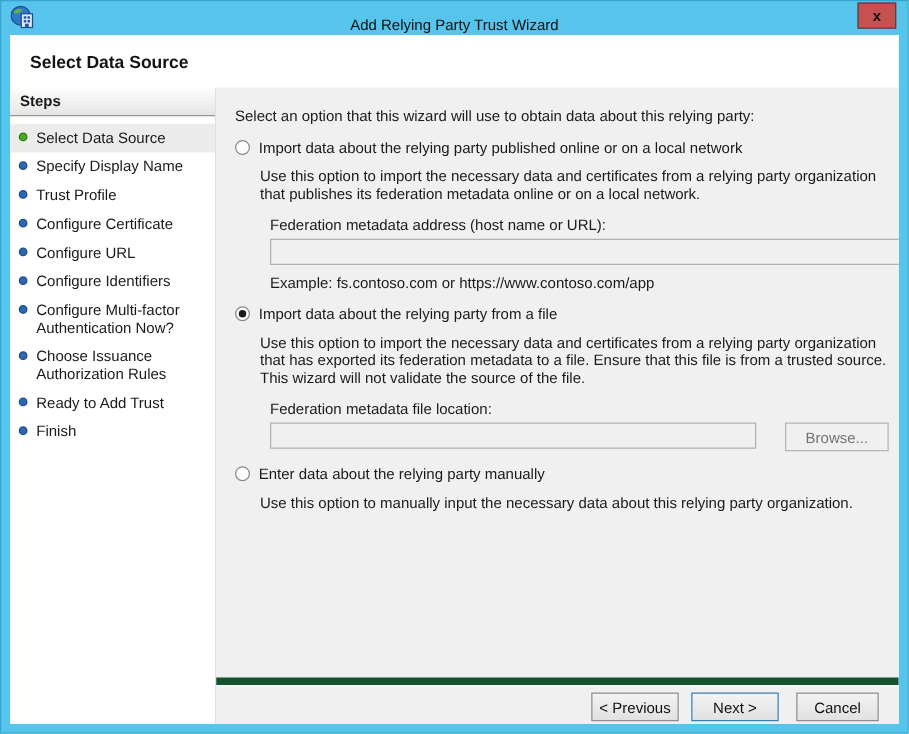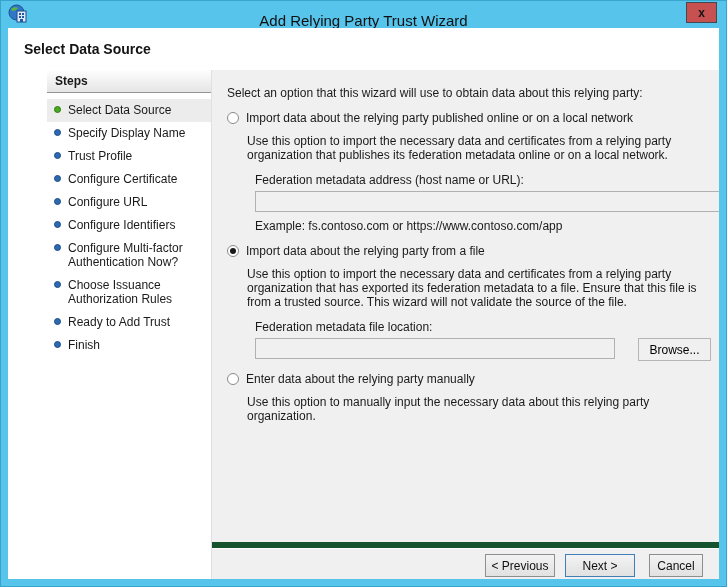--- a/index.html
+++ b/index.html
@@ -7,41 +7,41 @@
   .window{
     position:relative; width:727px; height:587px;
     background:#57c4ec; border:1px solid #38a4cd;
     font-size:12px; color:#1a1a1a;
   }
   
   .titlebar{ position:absolute; top:0; left:0; right:0; height:27px; }
   .titlebar .title{
     position:absolute; left:0; right:0; top:0; height:38px;
     display:flex; align-items:center; justify-content:center;
-    font-size:15px; color:#111;
+    font-size:12px; color:#111;
   }
   .app-icon{ position:absolute; left:7px; top:3px; width:20px; height:20px; }
   .close-btn{
     position:absolute; top:1px; right:9px; width:31px; height:21px;
     background:#c75050; border:1px solid #45494d;
     display:flex; align-items:center; justify-content:center;
     font-weight:bold; font-size:12px; color:#141414; cursor:pointer;
     text-transform:lowercase;
   }
   
   .inner{
     position:absolute; left:7px; right:7px; top:27px; bottom:7px;
     background:#ffffff; display:flex; flex-direction:column; overflow:hidden;
   }
   .page-header{
     height:42px; flex:none; background:#fff;
     display:flex; align-items:center; padding-left:16px;
     font-weight:bold; font-size:14px; color:#141414;
   }
-  .body{ flex:1; display:flex; min-height:0;padding-left:39px; }
+  .body{ flex:1; display:flex; min-height:0; }
   
   .sidebar{ width:165px; flex:none; background:#fff; border-right:1px solid #e0e0e0; }
   .steps-header{
     height:23px; display:flex; align-items:center; padding-left:8px;
     font-weight:bold; background:linear-gradient(#fefefe,#e5e5e5);
     border-bottom:1px solid #969696;
   }
   .steps-list{ padding-top:6px; }
   .step{ display:flex; align-items:flex-start; padding:4px 6px 5px 7px; line-height:14px; }
   .step.current{ background:#ececec; }
@@ -67,39 +67,39 @@
   .field-group{ margin-left:28px; margin-bottom:11px; }
   .field-label{ margin-bottom:4px; }
   .text-input{
     height:21px; border:1px solid #afb1b5; background:#f0f0f0;
     font-family:"Liberation Sans", sans-serif; font-size:12px; padding:0 4px; color:#1a1a1a;
   }
   .input-wide{ width:513px; }
   .input-file{ width:398px; }
   .file-row{ display:flex; align-items:flex-start; }
   .browse-btn{
-    width:73px; height:23px; margin-left:23px; flex:none;
-    border:1px solid #b5b5b5; background:#f0f0f0; color:#000000;
+    width:83px; height:23px; margin-left:23px; flex:none;
+    border:1px solid #b5b5b5; background:#f0f0f0; color:#737373;
     font-family:"Liberation Sans", sans-serif; font-size:12px;
   }
   .example{ margin-top:7px; color:#1a1a1a; }
   
   .footer{
     flex:none; height:37px; background:#f0f0f0;
     border-top:6px solid #14532d; box-shadow:inset 0 1px 0 #fbfbfb;
     display:flex; justify-content:flex-end; align-items:flex-start;
     padding:6px 16px 0 0;
   }
   .btn{
     height:23px; font-family:"Liberation Sans", sans-serif; font-size:12px; color:#111;
     background:linear-gradient(#f3f3f3,#e1e1e1); border:1px solid #8e8e8e; cursor:pointer;
   }
   .btn-previous{ width:70px; margin-right:10px; }
   .btn-next{ width:70px; margin-right:14px; border-color:#3f7fb5; }
-  .btn-cancel{ width:54px; }
+  .btn-cancel{ width:66px; }
 </style>
 </head>
 <body>
 
 <div class="window">
 
   <div class="titlebar">
     <svg class="app-icon" viewBox="0 0 20 20">
       <circle cx="8.5" cy="8.5" r="7.5" fill="#2f77c9" stroke="#1d4f8c" stroke-width="1"></circle>
       <path d="M3 5 C5 3, 8 2.5, 10 4 C9 6, 6 7, 4 7 Z" fill="#5fb440"></path>

